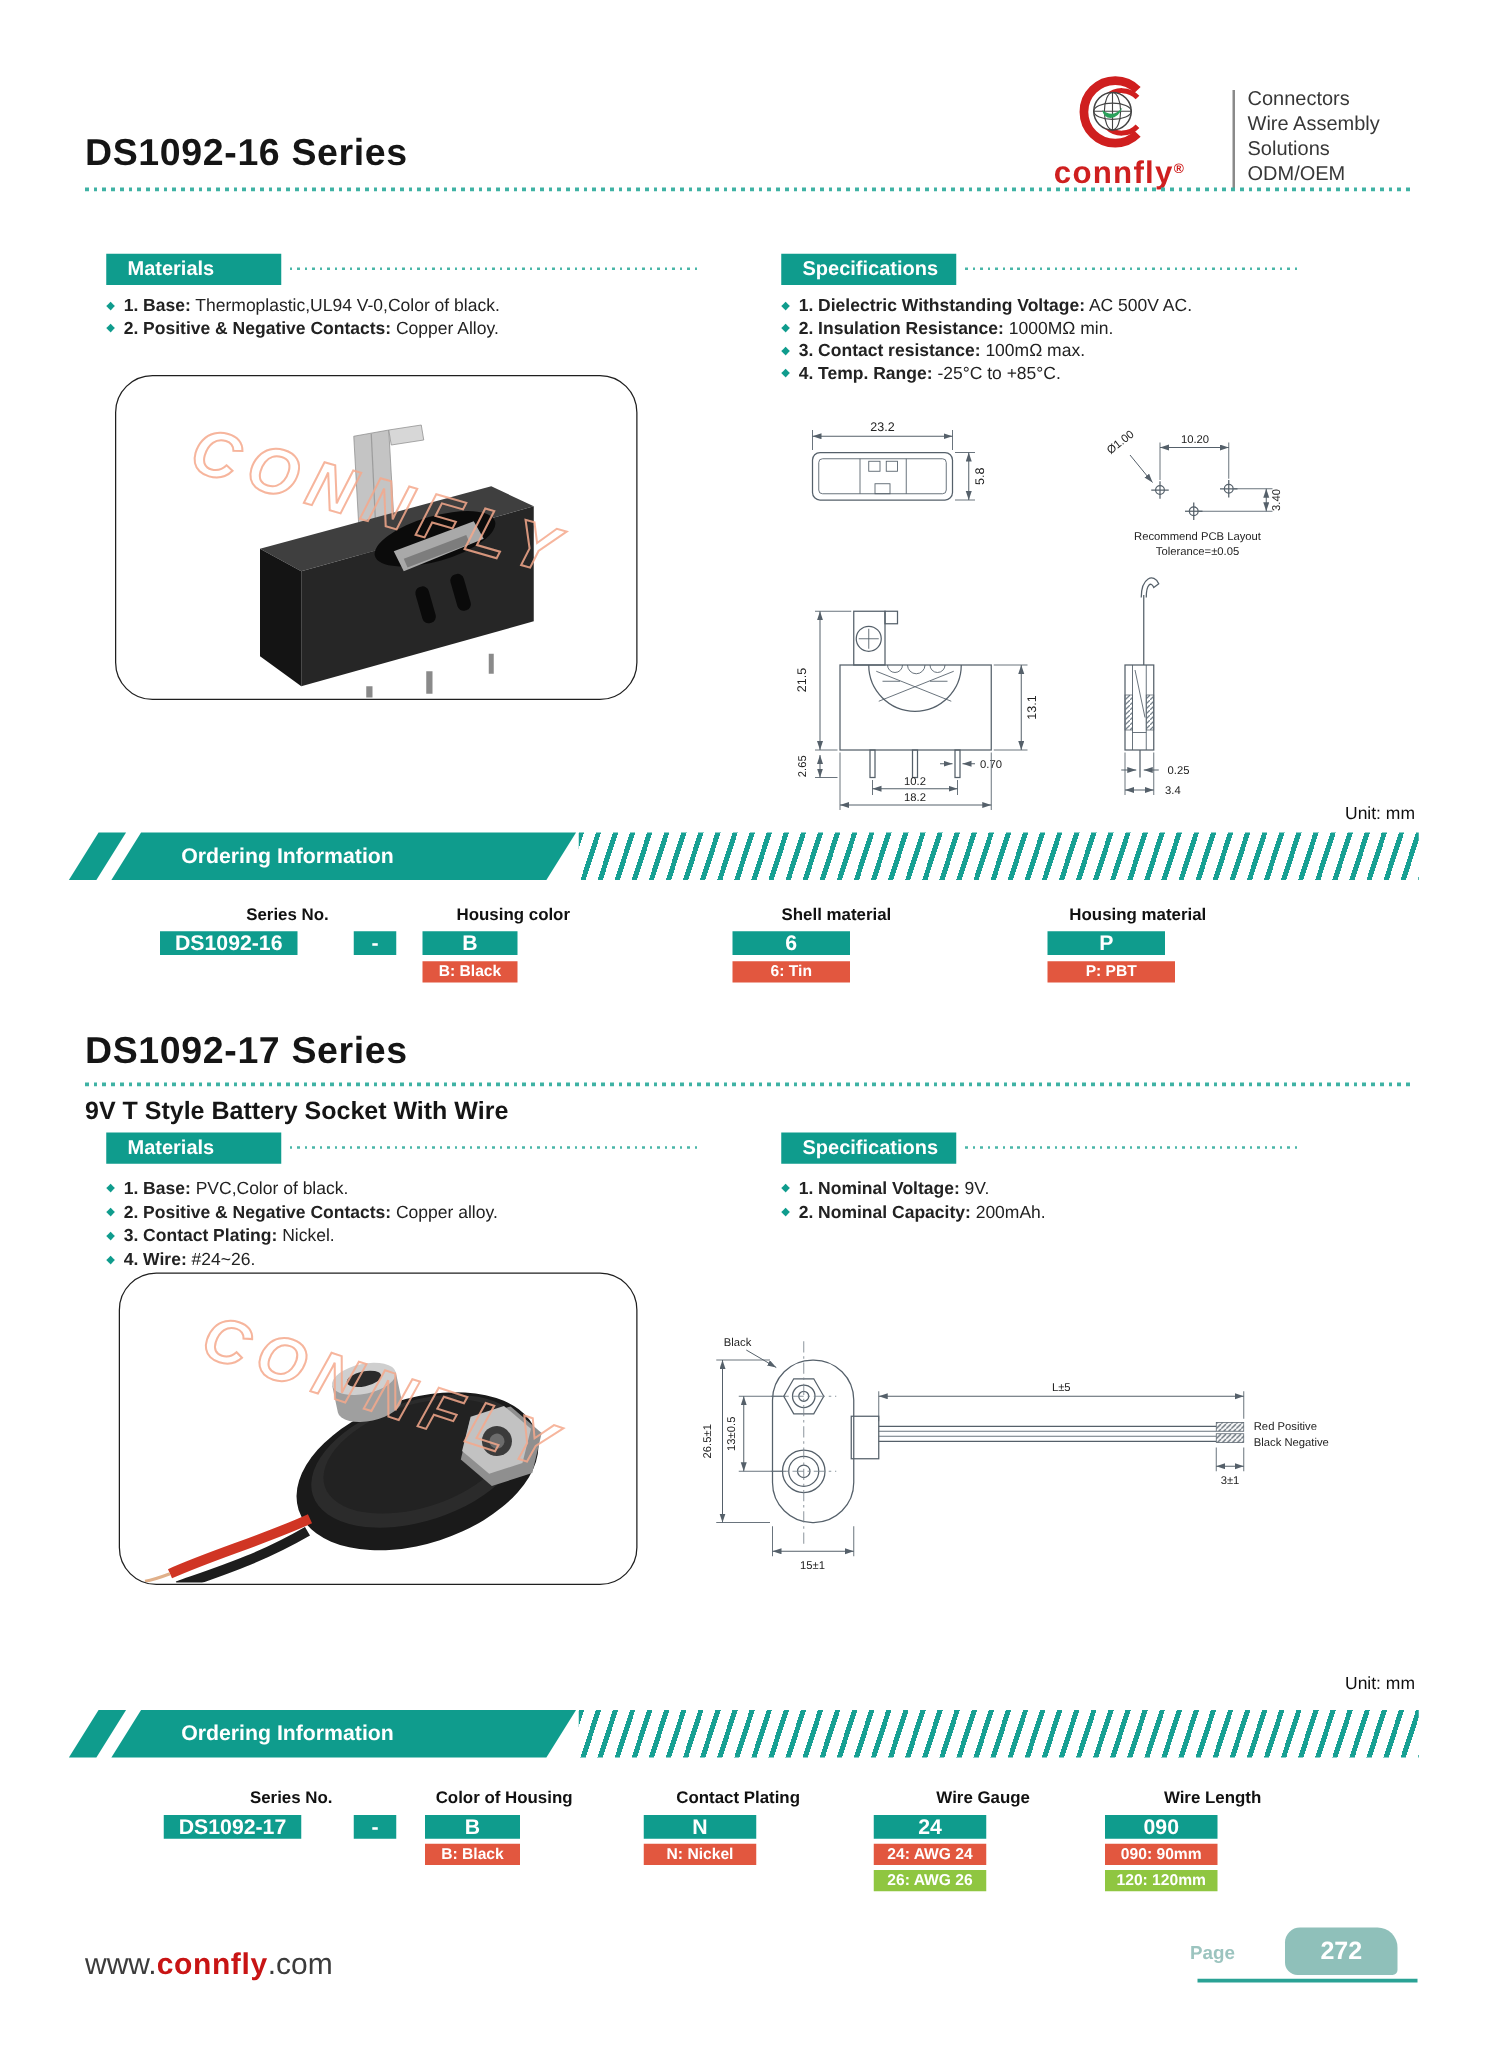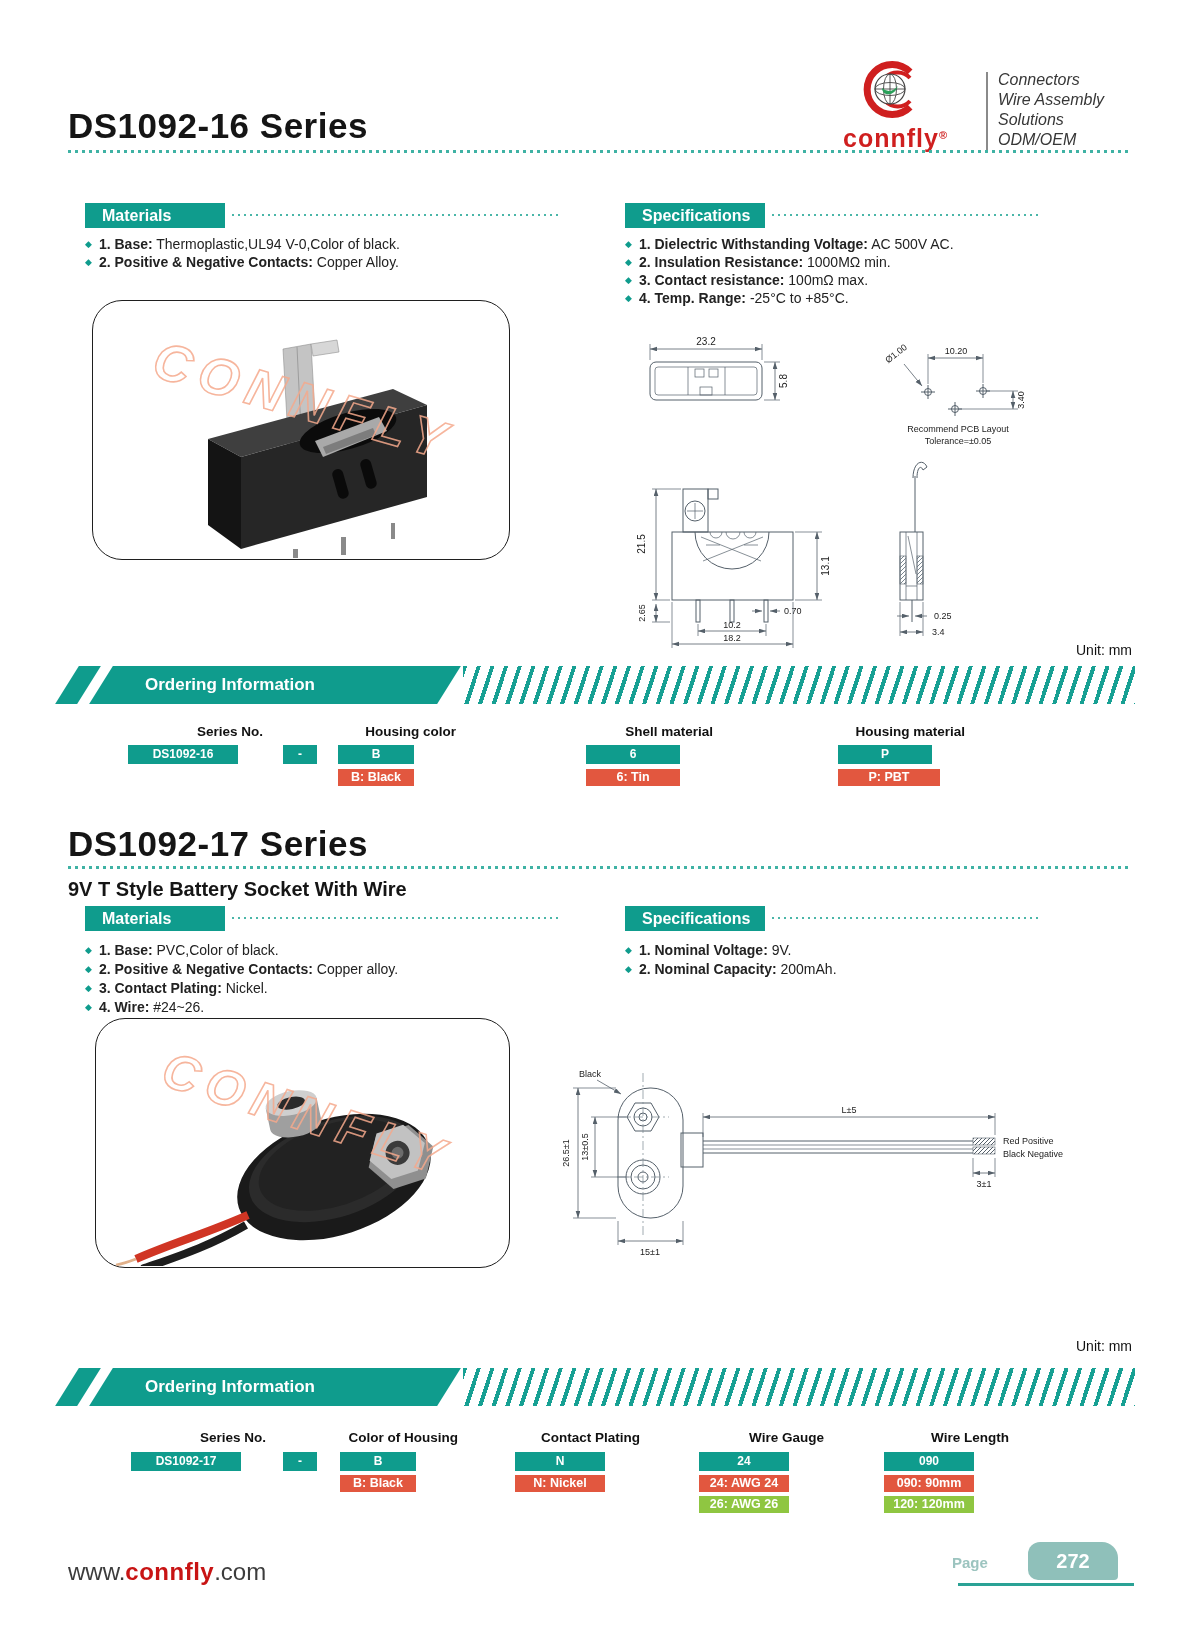--- a/index.html
+++ b/index.html
@@ -1,43 +1,43 @@
 <!DOCTYPE html>
 <html><head>
 <meta charset="utf-8">
 <style>
   *{box-sizing:border-box;margin:0;padding:0}
   body{background:#e8e8e8;font-family:"Liberation Sans",sans-serif}
   .page{position:relative;width:1200px;height:1640px;margin:0 auto;background:#ffffff;color:#1c1c1c;overflow:hidden}
   .abs{position:absolute}
-  .title{font-size:35px;font-weight:bold;color:#151515;letter-spacing:.5px}
+  .title{font-size:30px;font-weight:bold;color:#151515;letter-spacing:.5px}
   .subtitle{font-size:20px;font-weight:bold;color:#151515}
   .dotline{height:3px;background-image:repeating-linear-gradient(90deg,#3fb2a4 0 3px,transparent 3px 7px)}
   .sectrail{height:2px;background-image:repeating-linear-gradient(90deg,#4ab6a8 0 2px,transparent 2px 6px)}
   .secbar{background:#0f9c8d;color:#fff;font-weight:bold;font-size:16px;line-height:25px;height:25px;width:140px;padding-left:17px}
   .bullet{font-size:14px;white-space:nowrap;color:#222}
   .bullet b{font-weight:bold}
   .bullet::before{content:"◆";color:#0f9c8d;font-size:9px;margin-right:7px;vertical-align:2px}
   .photo{border:1.6px solid #1f1f1f;border-radius:30px;background:#fff;overflow:hidden}
   .unit{font-size:14px;color:#111;text-align:right}
   .banner{height:38px}
   .banner .blk{position:absolute;top:0;height:100%;background:#0f9c8d}
   .banner .tri{left:2px;width:22px;transform:skewX(-32deg)}
   .banner .main{left:36px;width:348px;transform:skewX(-32deg)}
   .banner .main span{display:block;transform:skewX(32deg);color:#fff;font-weight:bold;font-size:17px;line-height:38px;padding-left:44px;white-space:nowrap}
   .banner .stripes{position:absolute;left:398px;right:0;top:0;height:100%;
      background:repeating-linear-gradient(108deg,#17a093 0 4px,rgba(0,0,0,0) 4px 13px)}
   .tlabel{font-size:13.5px;font-weight:bold;text-align:right;color:#111}
   .badge{color:#fff;font-weight:bold;text-align:center}
-  .code{background:#0f9c8d;font-size:12px;height:19px;line-height:19px}
+  .code{background:#0f9c8d;font-size:17px;height:19px;line-height:19px}
   .optO{background:#e2573f;font-size:12.5px;height:17px;line-height:17px}
   .optG{background:#8fc641;font-size:12.5px;height:17px;line-height:17px}
   .logo-brand{font-size:25px;font-weight:bold;color:#cf1f1f;letter-spacing:1px;font-family:"Liberation Sans",sans-serif}
   .logo-reg{font-size:11px;color:#cf1f1f;vertical-align:8px;font-weight:bold}
-  .tagline{font-style:italic;font-size:16px;color:#373737;line-height:20px;white-space:nowrap}
+  .tagline{font-size:16px;color:#373737;line-height:20px;white-space:nowrap}
   .tag-divider{width:2px;background:#8a8a8a}
   .foot-brand{font-size:24px;color:#3c3c3c}
   .foot-brand .red{color:#c81414;font-weight:bold;letter-spacing:.5px}
   .foot-page{font-size:15px;color:#9cc4bf;font-weight:bold;text-align:left}
   .foot-badge{background:#8fc0ba;color:#fff;font-weight:bold;font-size:20px;text-align:center;line-height:38px;border-radius:12px 16px 4px 10px}
   .foot-line{height:3px;background:#2aa295}
   
   .d-ln{stroke:#55606a;fill:none;stroke-width:1}
   .d-thin{stroke:#55606a;fill:none;stroke-width:.7}
   .d-dim{stroke:#55606a;fill:none;stroke-width:.8}

